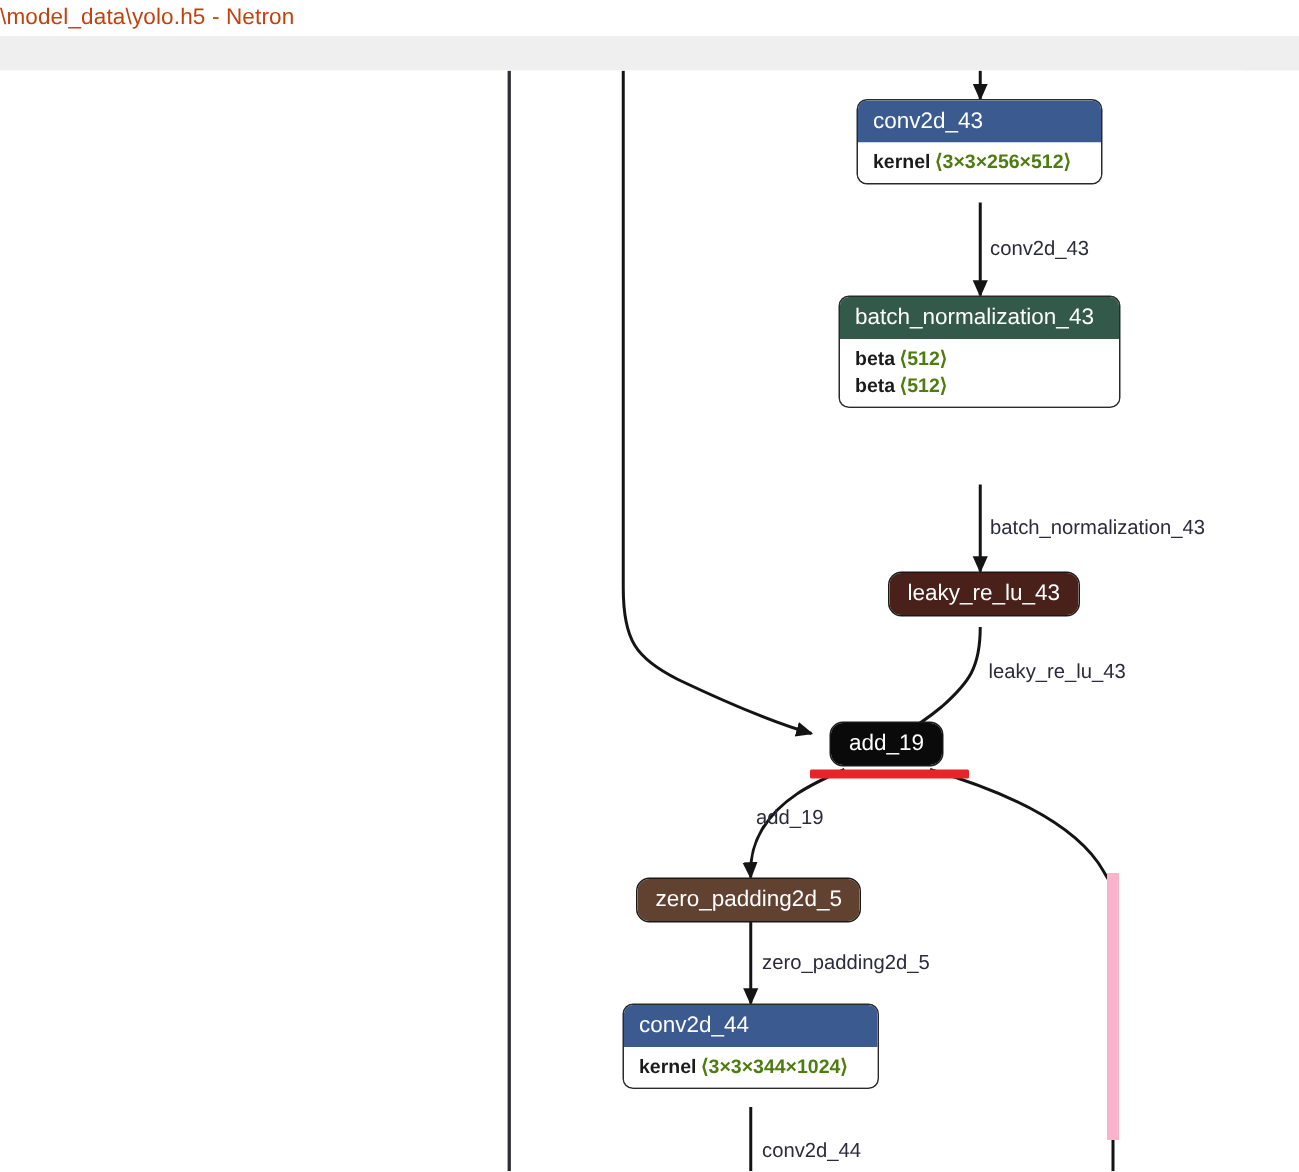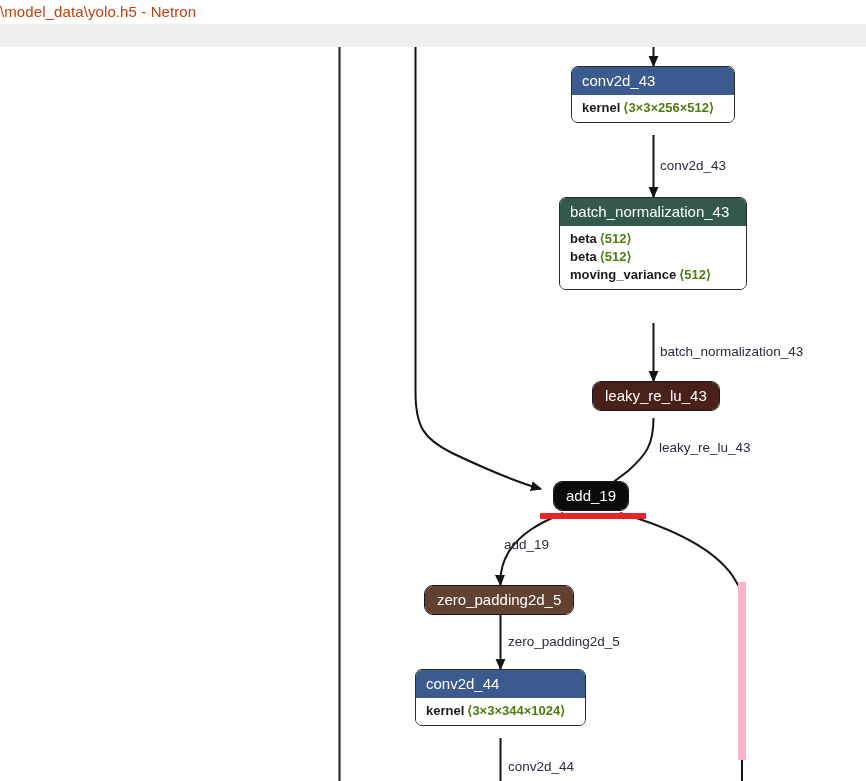--- a/index.html
+++ b/index.html
@@ -200,23 +200,20 @@
 
   <div class="node c-green" style="left:559px; top:150px; width:188px;">
     <div class="hdr">batch_normalization_43</div>
     <div class="body">
       <div class="attr">
         <b>beta</b><span class="val">⟨512⟩</span>
       </div>
       <div class="attr">
         <b>beta</b><span class="val">⟨512⟩</span>
       </div>
-      <div class="attr">
-        <b>moving_variance</b><span class="val">⟨512⟩</span>
-      </div>
     </div>
   </div>
 
   <div class="node simple c-maroon" style="left:592px; top:334px;">
     <div class="hdr">leaky_re_lu_43</div>
   </div>
 
   <div class="node simple c-black" style="left:553px; top:434px;">
     <div class="hdr">add_19</div>
   </div>

